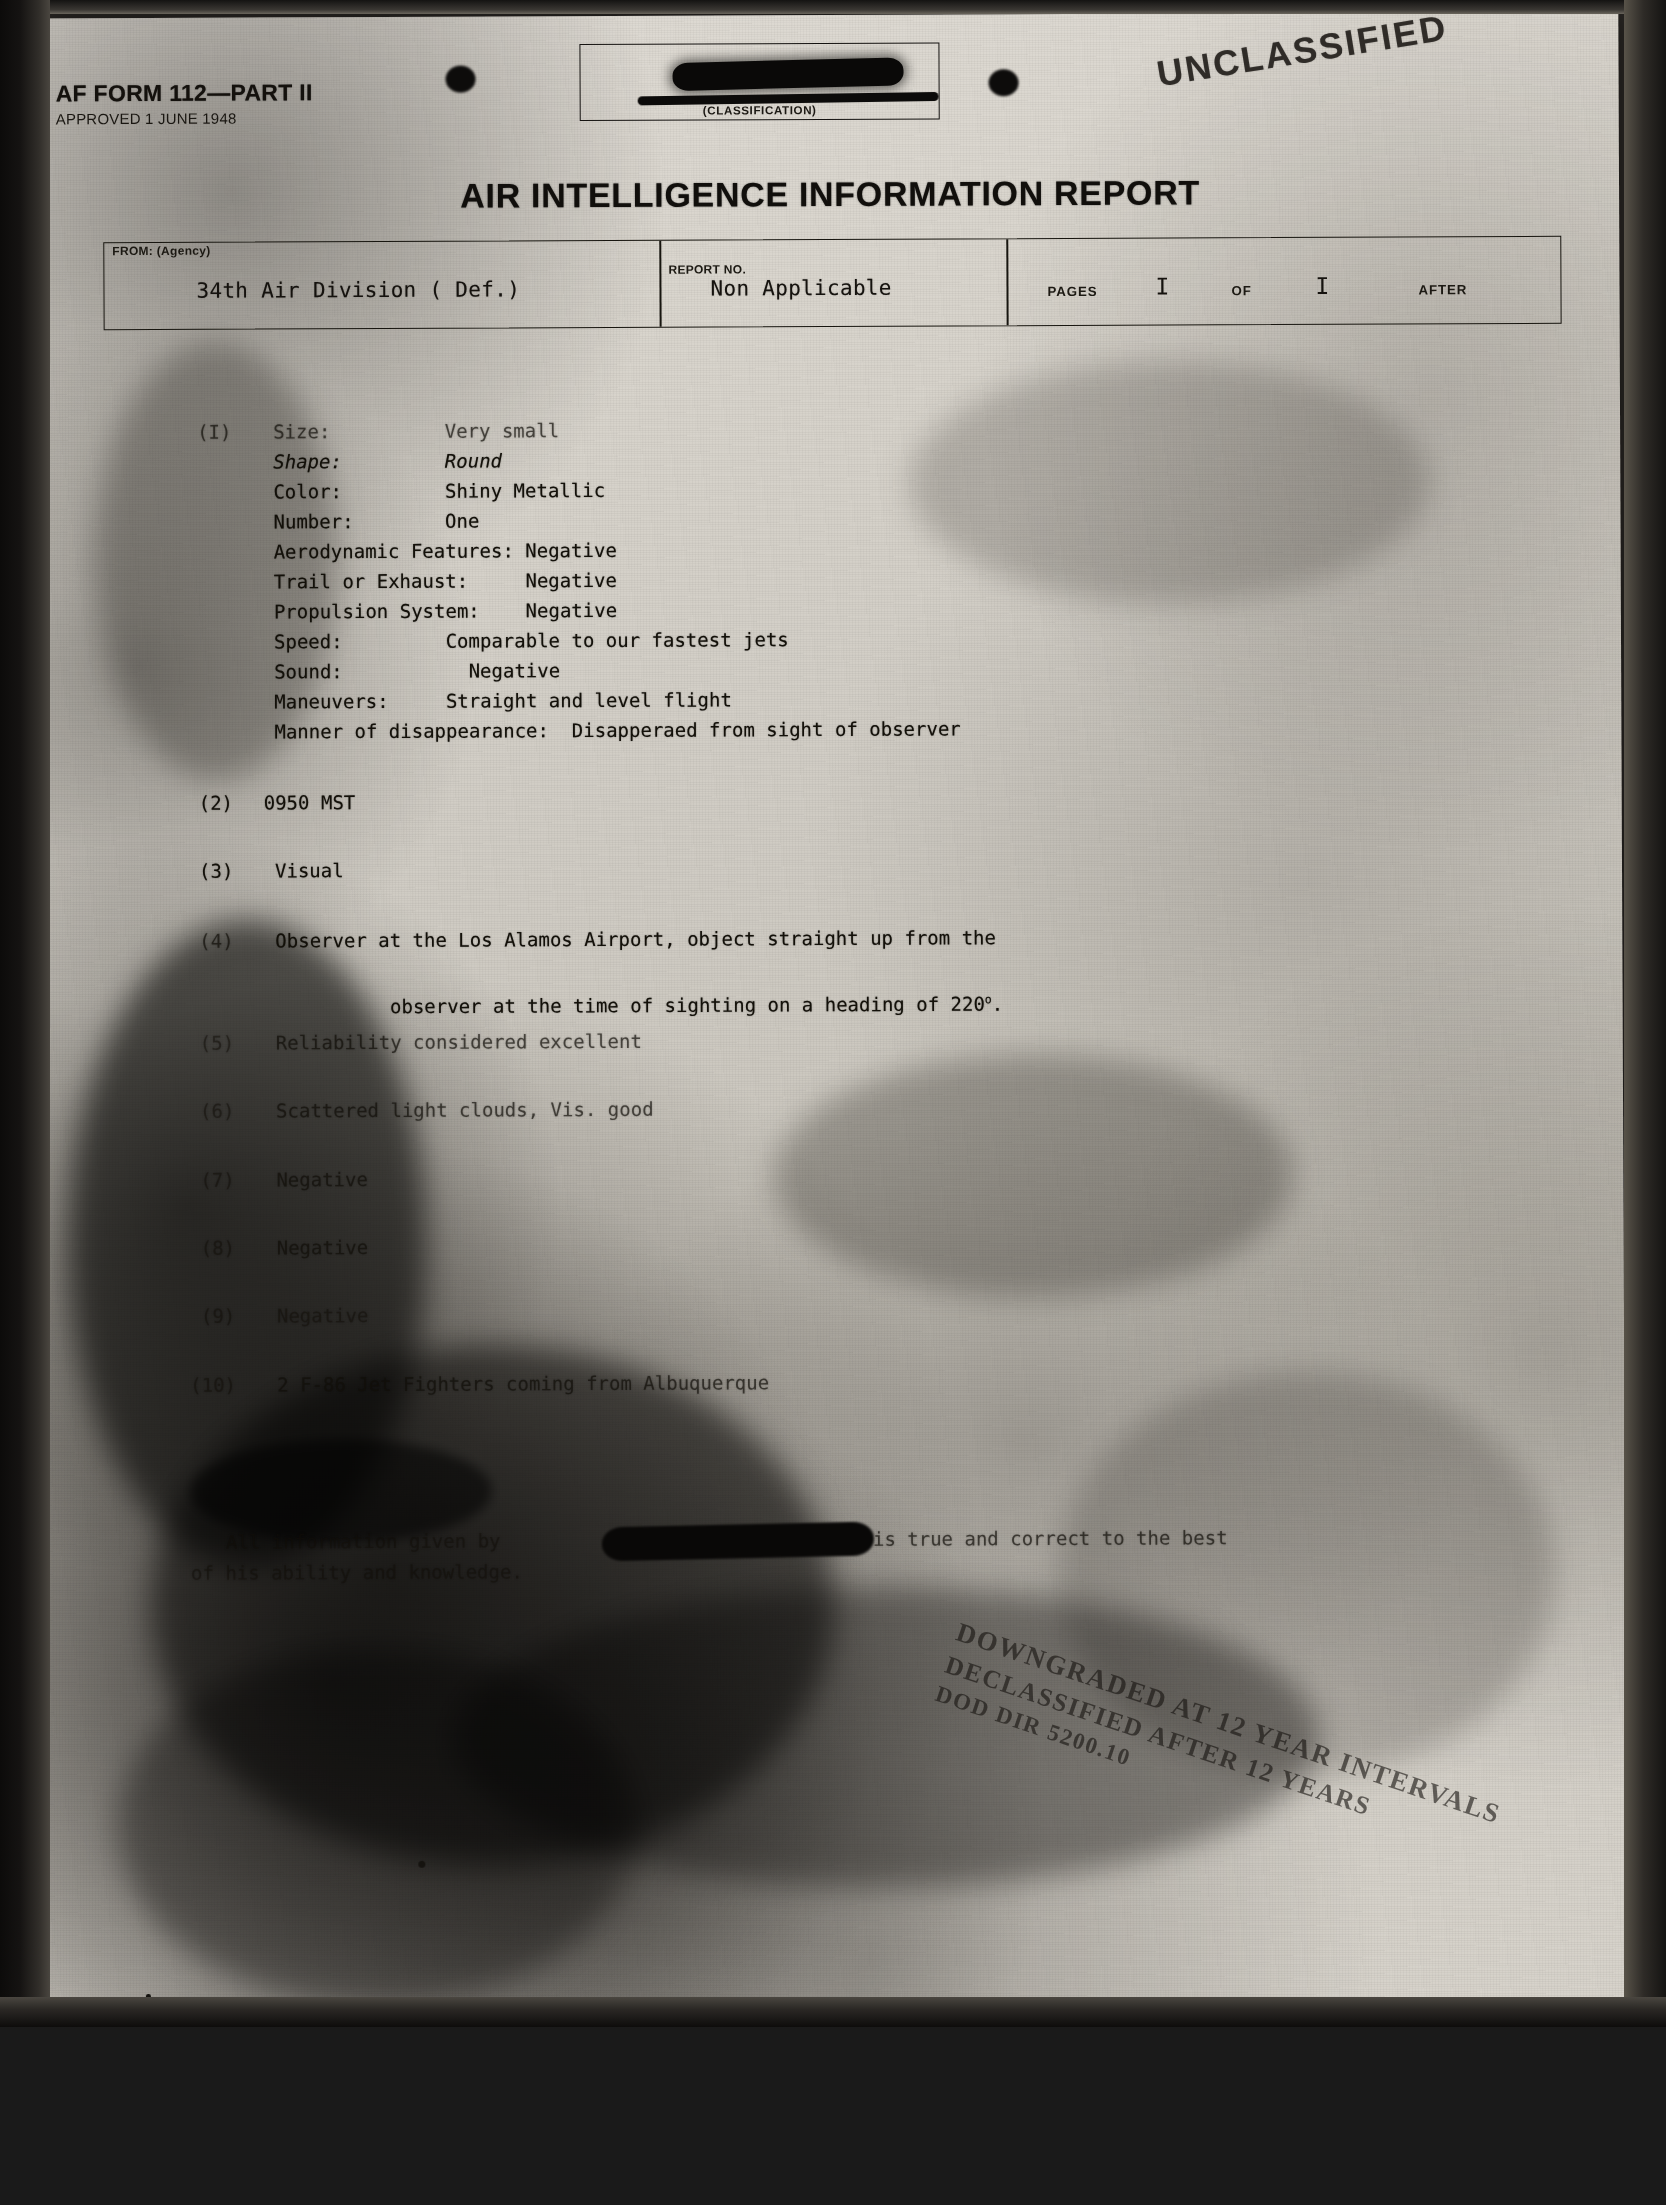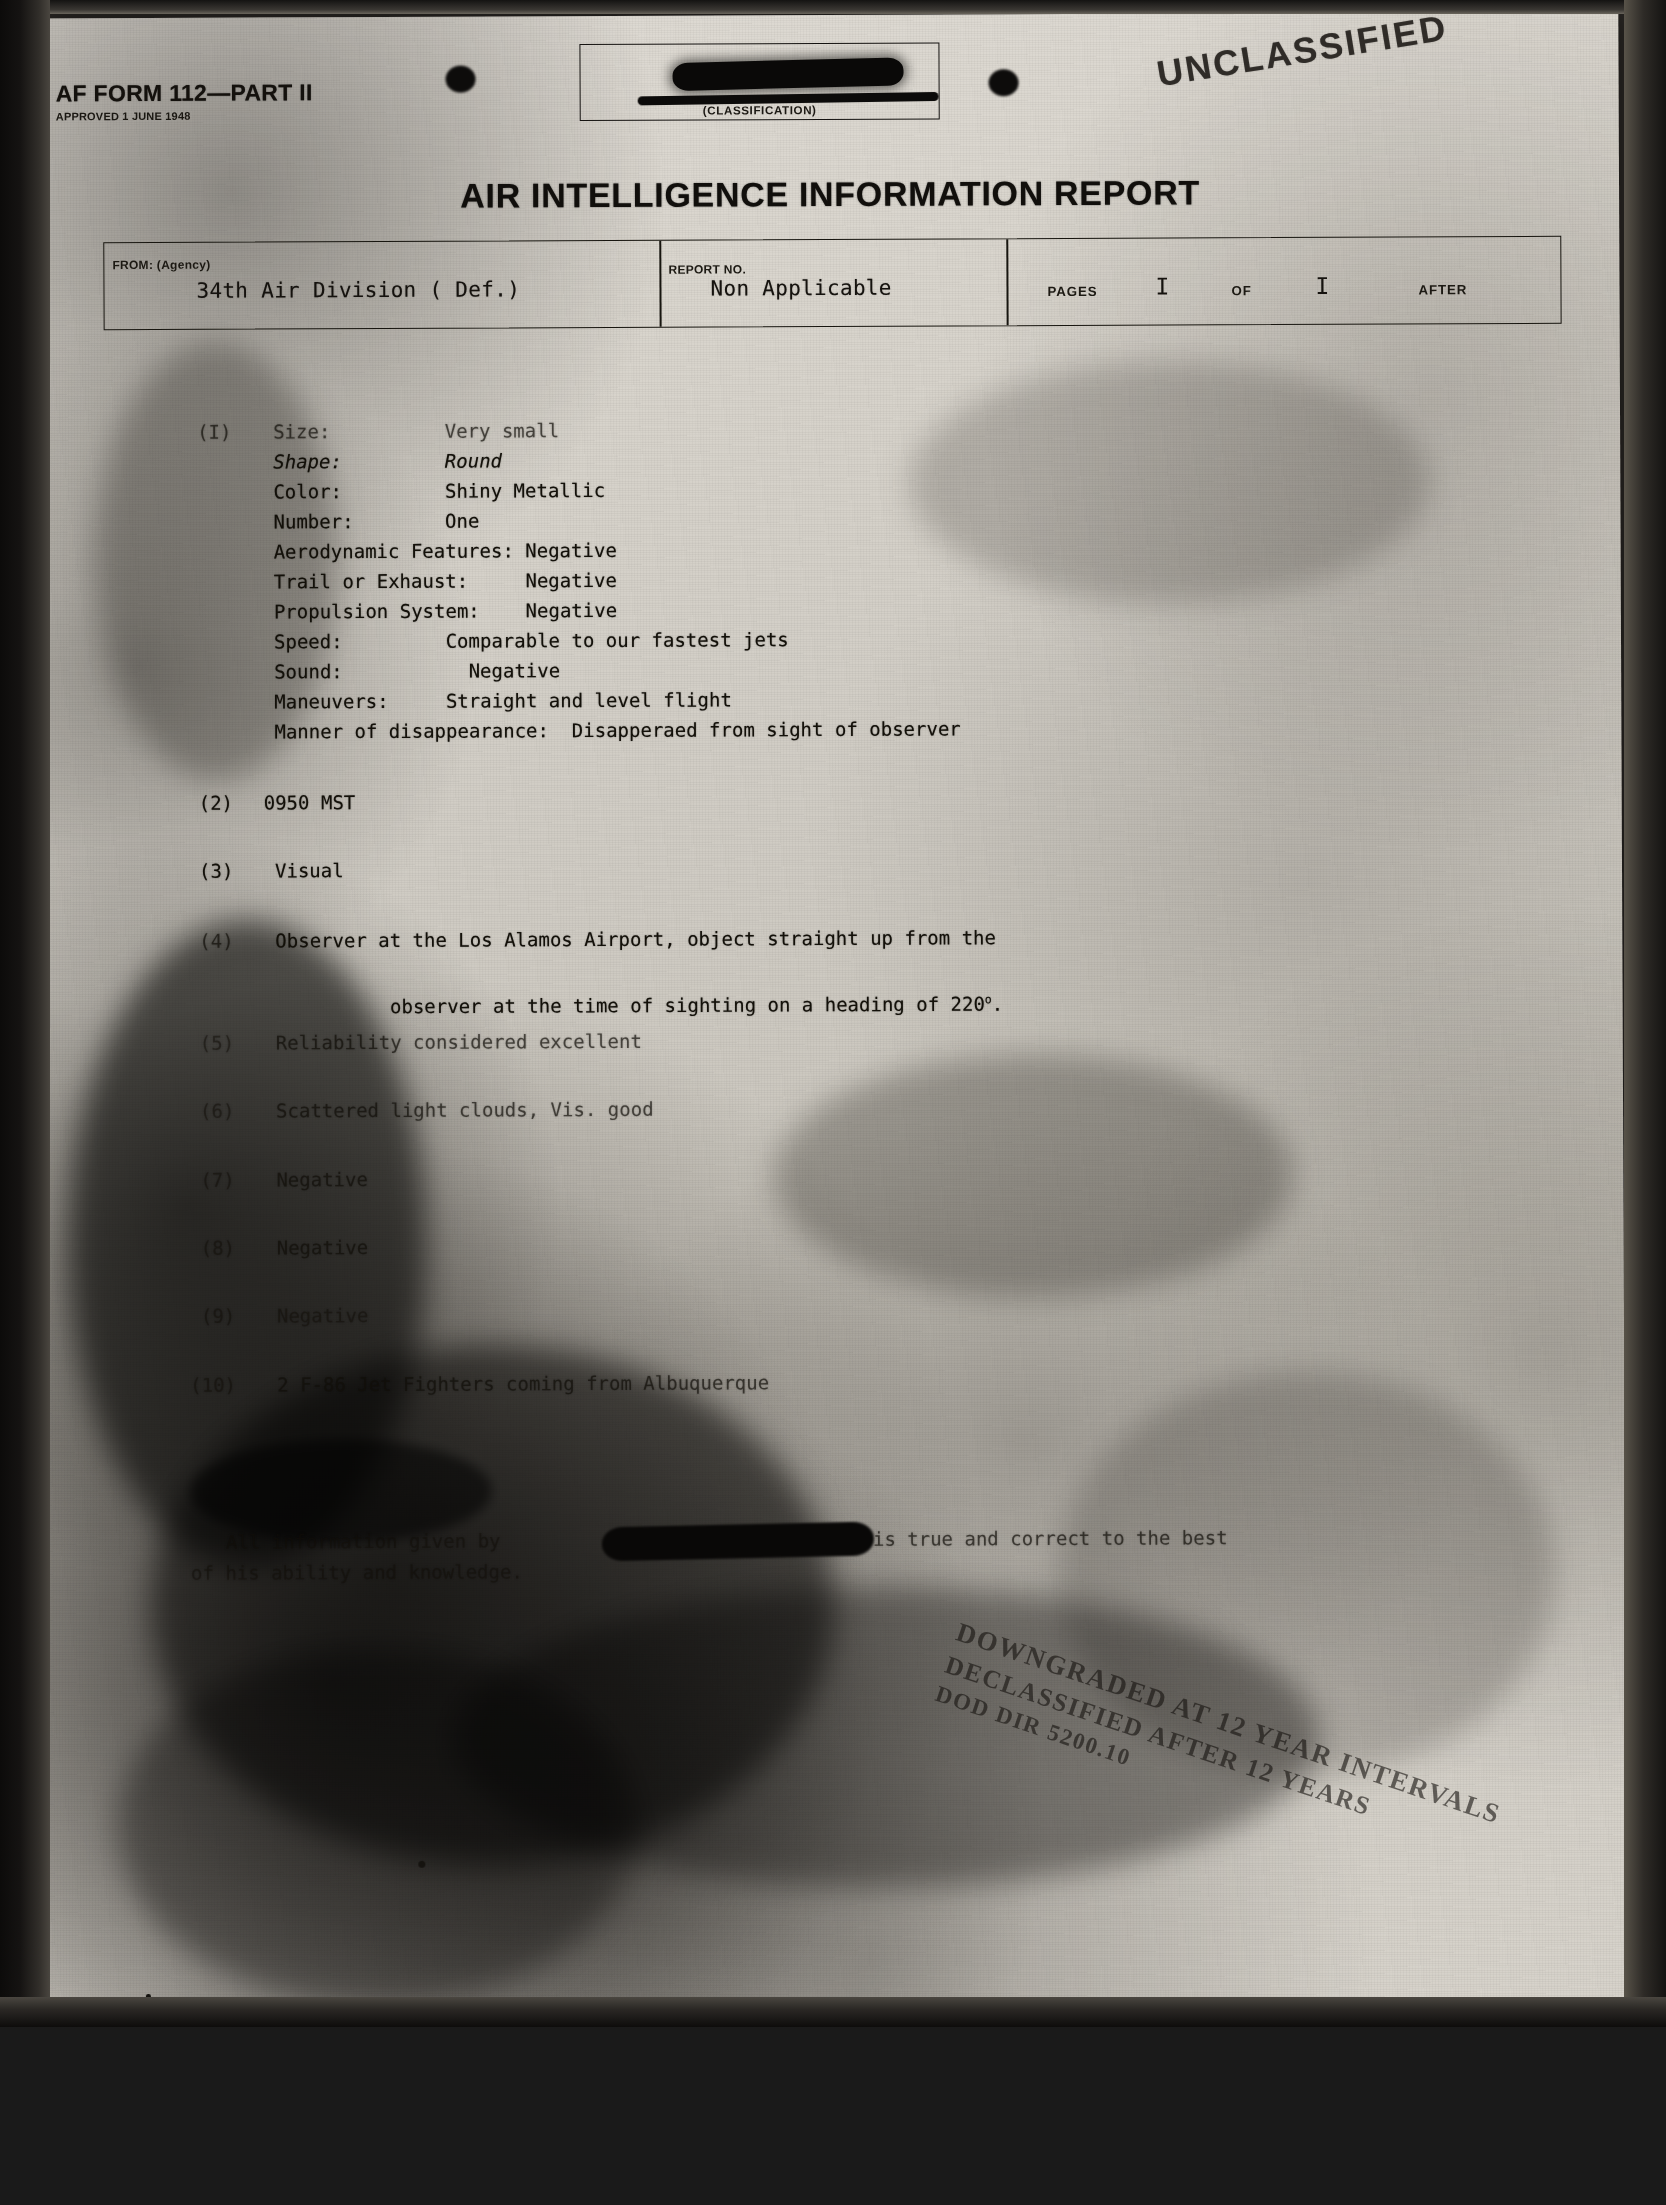--- a/index.html
+++ b/index.html
@@ -106,22 +106,22 @@
     font-weight: bold;
     font-size: 23px;
     letter-spacing: 0.3px;
     color: #14110d;
     text-shadow: 0 0 1.2px rgba(0,0,0,0.55);
   }
   .formapproved {
     position: absolute;
     left: 15px;
     top: 92px;
-    font-weight: bold;
-    font-size: 11px;
+    font-weight: normal;
+    font-size: 15px;
     letter-spacing: 0.2px;
     color: #1a1712;
   }
 
   .classification-box {
     position: absolute;
     left: 539px;
     top: 28px;
     width: 358px;
     height: 75px;
@@ -347,21 +347,21 @@
       </div>
 
       <div class="unclassified-stamp">UNCLASSIFIED</div>
 
       <div class="main-title">AIR INTELLIGENCE INFORMATION REPORT</div>
 
       <div class="hdr-table">
         <div class="hdr-v1"></div>
         <div class="hdr-v2"></div>
 
-        <div class="hdr-label" style="left:8px; top:15px;">FROM: (Agency)</div>
+        <div class="hdr-label" style="left:8px; top:1px;">FROM: (Agency)</div>
         <div class="hdr-value" style="left:92px; top:36px;">34th Air Division ( Def.)</div>
 
         <div class="hdr-label" style="left:564px; top:22px;">REPORT NO.</div>
         <div class="hdr-value" style="left:606px; top:36px;">Non Applicable</div>
 
         <div class="pg-word" style="left:943px; top:45px;">PAGES</div>
         <div class="pg-num" style="left:1051px; top:35px;">I</div>
         <div class="pg-word" style="left:1127px; top:45px;">OF</div>
         <div class="pg-num" style="left:1211px; top:35px;">I</div>
         <div class="pg-word" style="left:1314px; top:45px;">AFTER</div>

